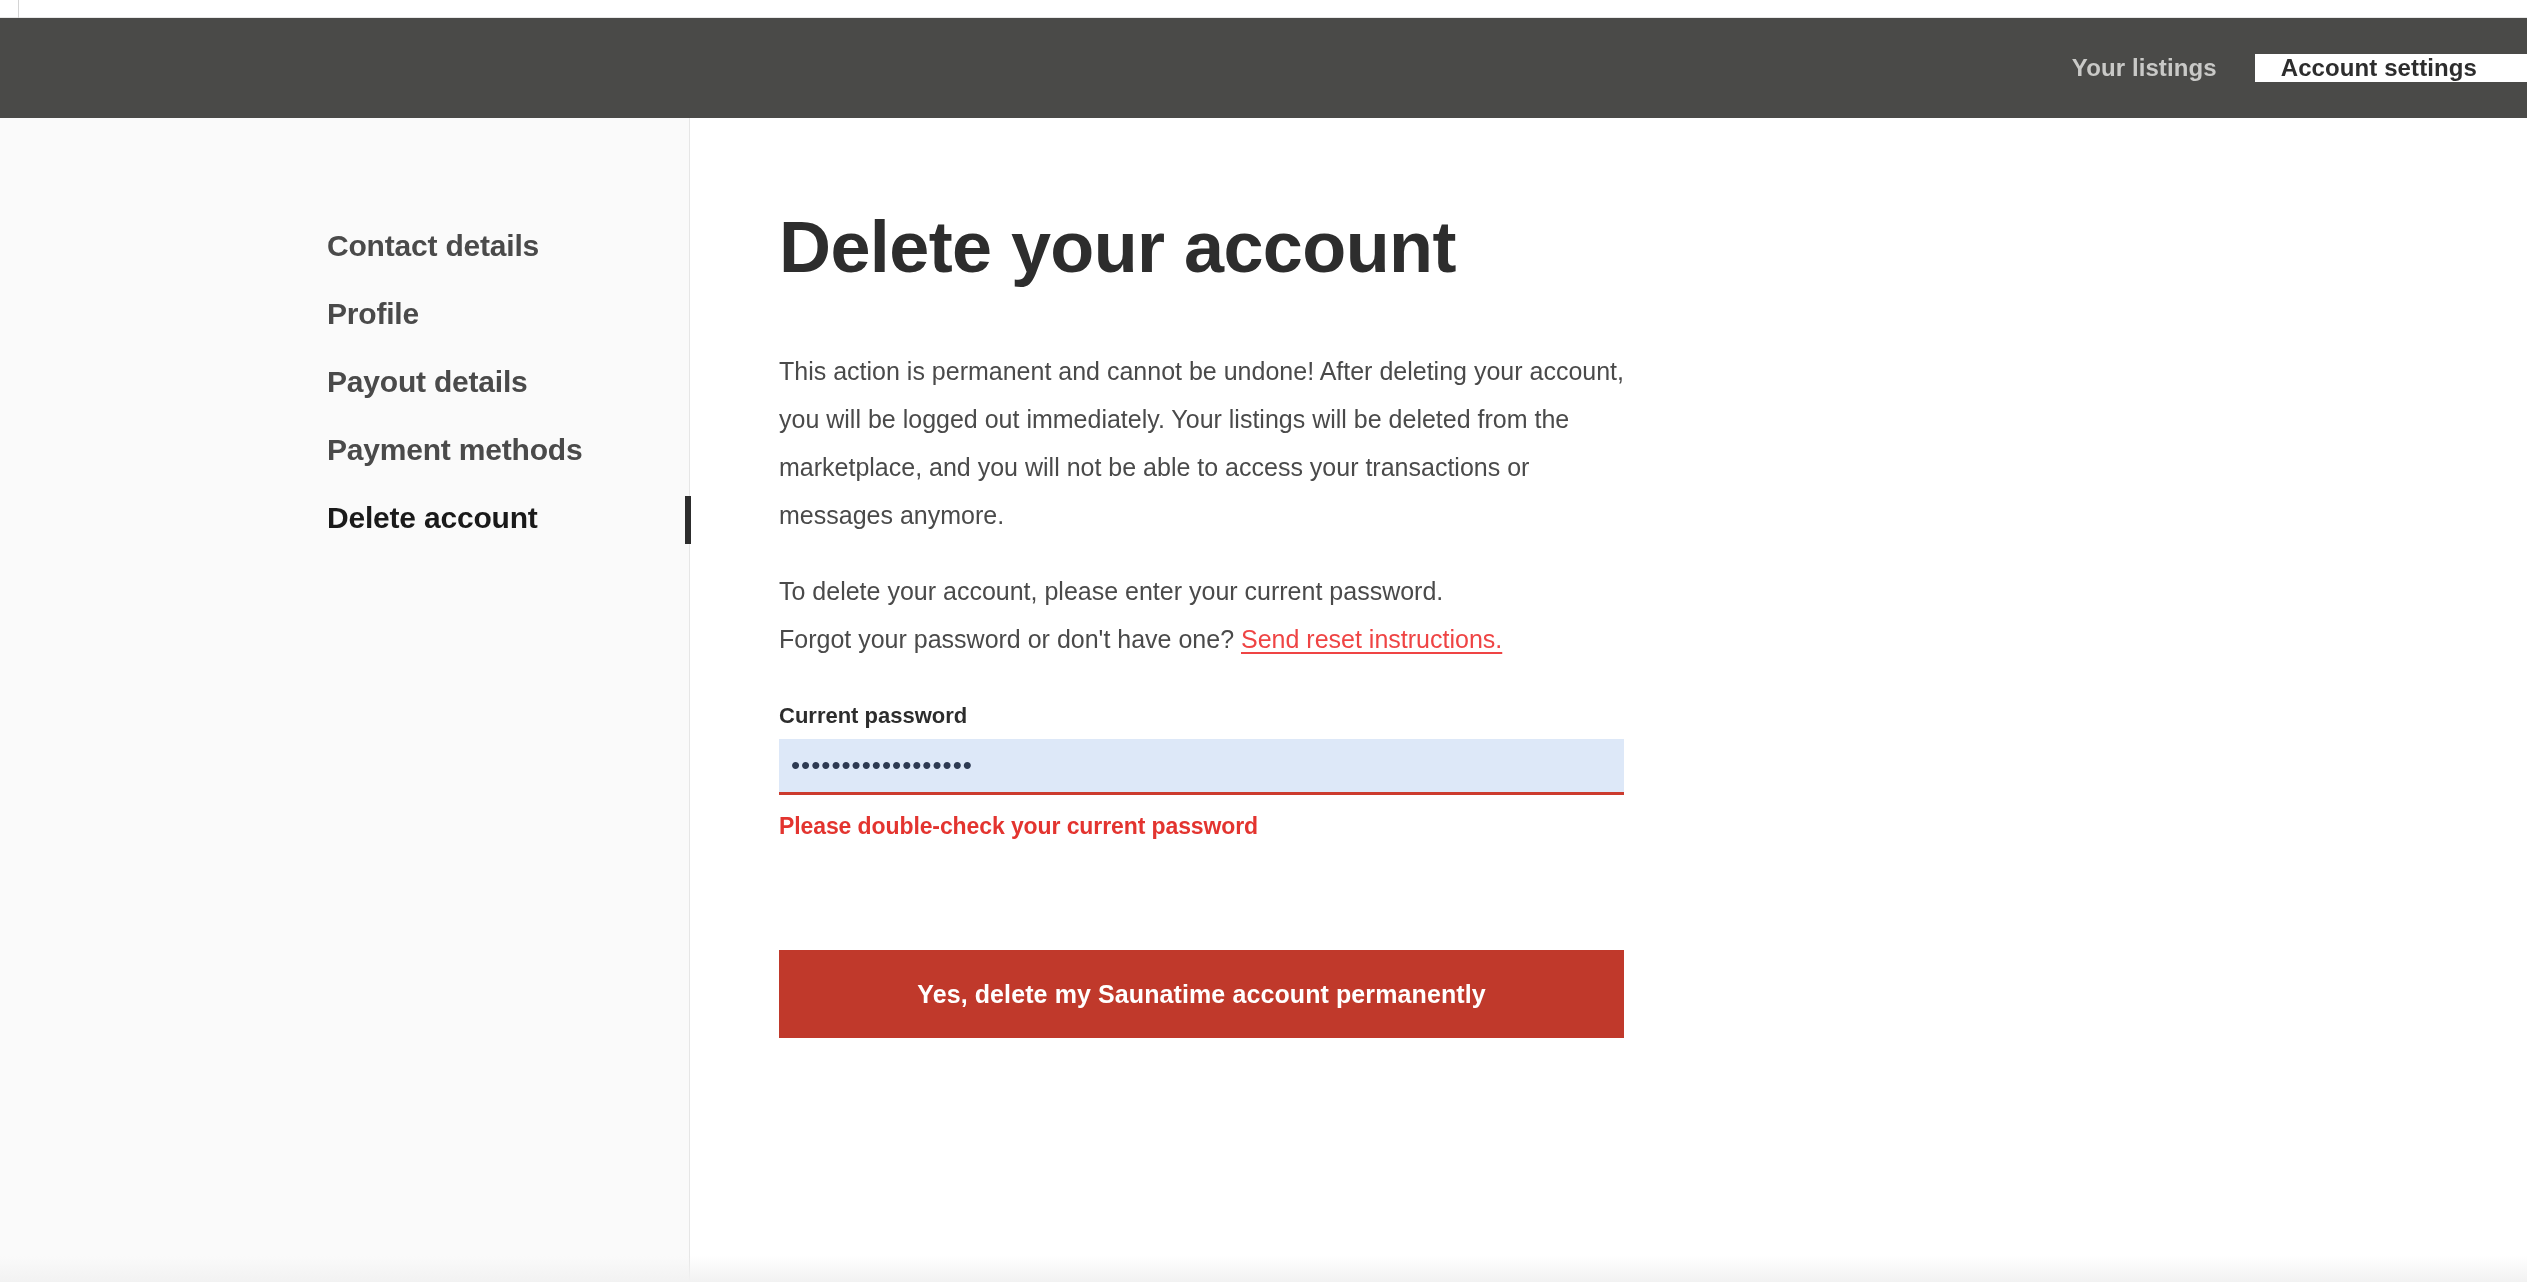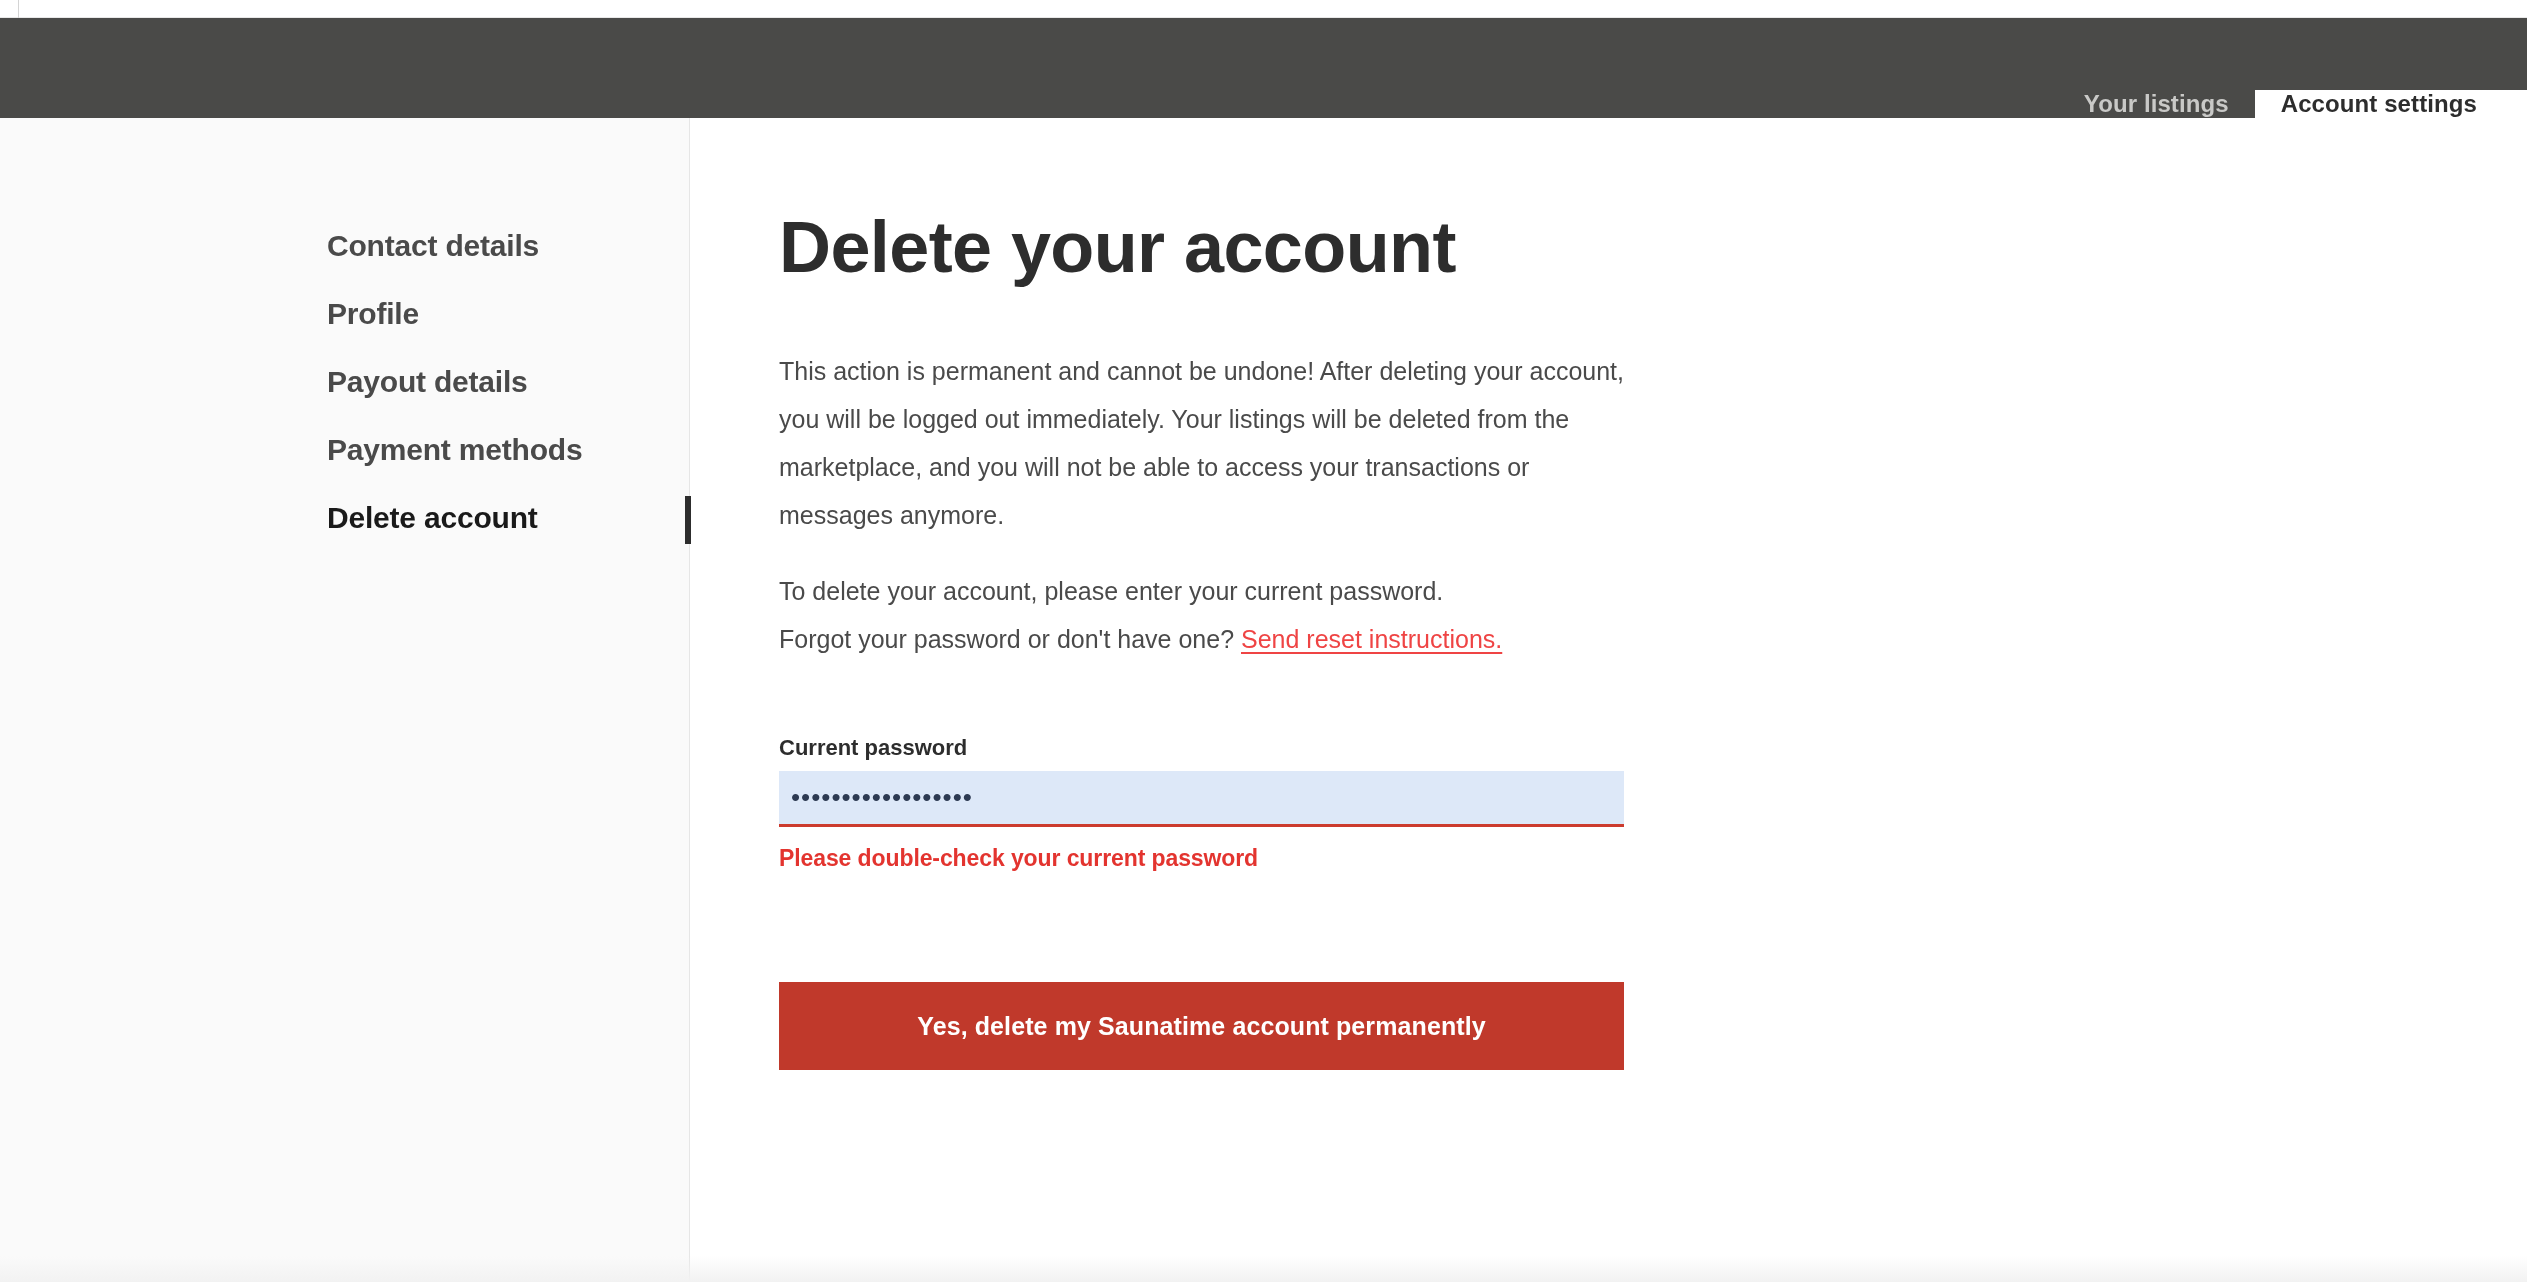--- a/index.html
+++ b/index.html
@@ -31,22 +31,23 @@
     position: absolute;
     top: 18px; left: 0;
     width: 2527px; height: 100px;
     background: #4a4a48;
     display: flex;
     align-items: stretch;
     justify-content: flex-end;
   }
   .nav-links {
     display: flex;
-    align-items: flex-end;
+    align-items: center;
     height: 100%;
+    gap: 12px;
   }
   .nav-link {
     display: flex;
     align-items: center;
     padding: 0 26px;
     color: #c9c9c7;
     font-size: 24px;
     font-weight: bold;
     letter-spacing: 0.1px;
     white-space: nowrap;
@@ -145,21 +146,21 @@
     line-height: 48px;
     color: #4a4a4a;
   }
   .instructions a {
     color: #ef4444;
     text-decoration: underline;
     text-underline-offset: 4px;
   }
 
   .field-block {
-    margin-top: 72px;
+    margin-top: 40px;
     width: 845px;
   }
   .field-label {
     font-size: 22px;
     font-weight: bold;
     color: #2d2d2d;
     margin-bottom: 10px;
   }
   .password-input {
     width: 845px;

